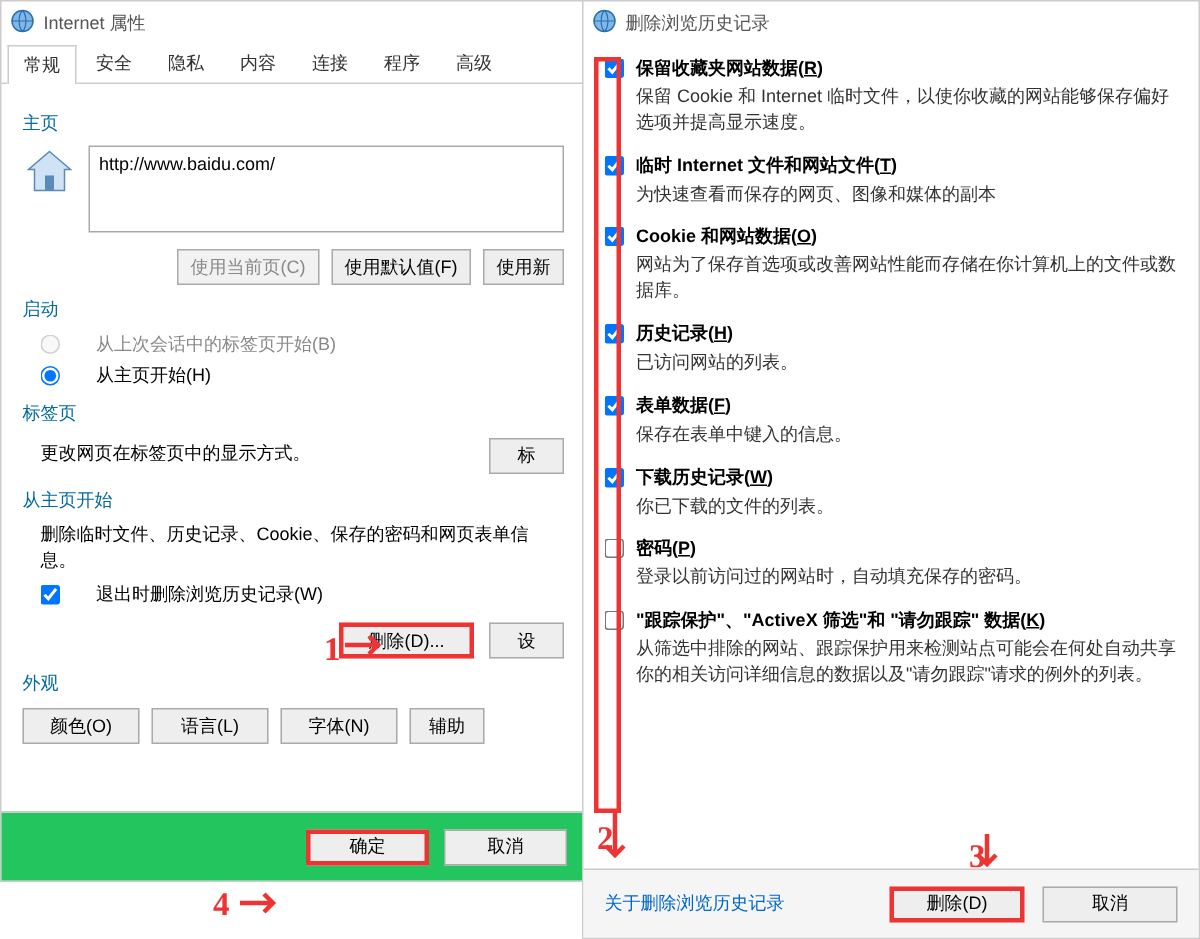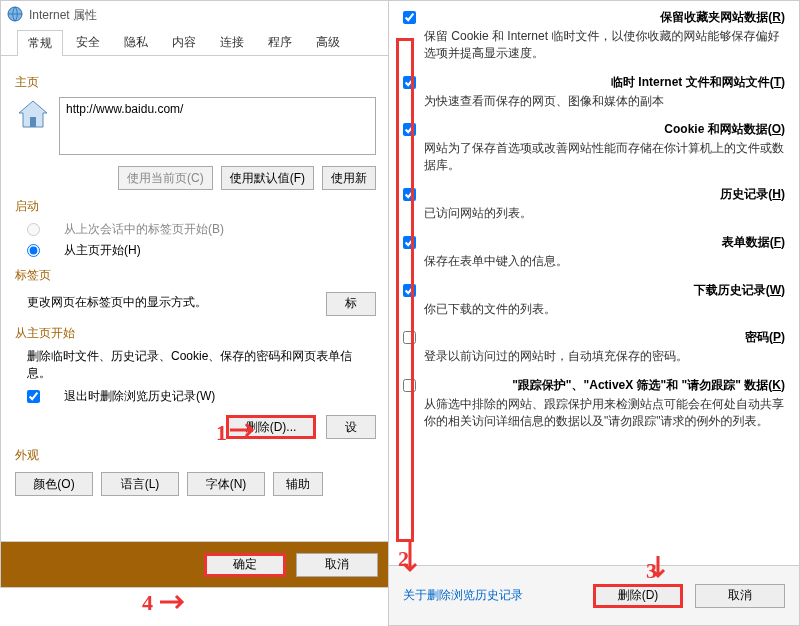--- a/index.html
+++ b/index.html
@@ -28,40 +28,40 @@
   padding: 0 6px;
   gap: 6px;
   font-size: 12px;
   color: #555;
 }
 .titlebar svg { width: 16px; height: 16px; }
 
 .tabs {
   display: flex;
   border-bottom: 1px solid #ccc;
-  padding-left: 16px;
+  padding-left: 4px;
   gap: 2px;
 }
 .tab {
   padding: 4px 10px;
   font-size: 12px;
   border: 1px solid transparent;
   border-bottom: none;
   cursor: pointer;
   color: #333;
 }
 .tab.active {
   border-color: #ccc;
   background: #fff;
   position: relative;
   top: 1px;
 }
 
 .content { padding: 10px 14px 0 14px; }
-.section-label { font-size: 12px; margin: 8px 0 6px 0; color: #a16207; }
+.section-label { font-size: 12px; margin: 8px 0 6px 0; color: #0369a1; }
 
 .homepage-row { display: flex; gap: 8px; align-items: flex-start; }
 .home-icon { width: 36px; height: 36px; flex-shrink: 0; }
 .homepage-right { flex: 1; }
 .homepage-hint { font-size: 12px; margin-bottom: 6px; }
 .url-box {
   width: 100%;
   height: 58px;
   border: 1px solid #aaa;
   padding: 4px 6px;
@@ -97,46 +97,46 @@
 .bottom-bar {
   position: absolute;
   bottom: 0; left: 0; right: 0;
   height: 46px;
   border-top: 1px solid #ccc;
   display: flex;
   align-items: center;
   justify-content: flex-end;
   gap: 10px;
   padding: 0 12px;
-  background: #a16207;
+  background: #22c55e;
 }
 .bottom-bar .btn { min-width: 82px; }
 
 .annot {
   position: absolute;
   color: #e33;
   font-family: "Comic Sans MS", cursive;
   font-size: 22px;
   font-weight: bold;
   pointer-events: none;
 }
 
 
 .del-list { padding: 8px 14px 0 14px; position: relative; }
 .del-item { display: flex; gap: 8px; margin-bottom: 12px; align-items: flex-start; }
 .del-item input[type=checkbox] { margin-top: 2px; flex-shrink: 0; }
 .del-item .del-body { flex: 1; }
-.del-title { font-weight: bold; font-size: 12px; text-align: right; }
+.del-title { font-weight: bold; font-size: 12px; }
 .del-title u { text-decoration: underline; }
 .del-desc { font-size: 12px; color: #333; margin-top: 2px; line-height: 1.4; }
 
 .right-bottom {
   position: absolute;
   bottom: 0; left: 0; right: 0;
-  height: 60px;
+  height: 46px;
   border-top: 1px solid #ccc;
   display: flex;
   align-items: center;
   padding: 0 14px;
   gap: 12px;
   background: #f5f5f5;
 }
 .link { color: #06c; text-decoration: none; font-size: 12px; }
 .spacer { flex: 1; }
 
@@ -225,20 +225,29 @@
     </div>
   </div>
 
   <div class="bottom-bar">
     <button class="btn red-box">确定</button>
     <button class="btn">取消</button>
   </div>
 </div>
 
 <div class="window right-win">
+  <div class="titlebar">
+    <span>
+      <svg viewBox="0 0 16 16">
+          <circle cx="8" cy="8" r="7" fill="#7fb7e8" stroke="#2a6fab"></circle>
+          <path d="M1 8h14M8 1c3 3 3 11 0 14M8 1c-3 3-3 11 0 14" stroke="#2a6fab" fill="none" stroke-width="0.8"></path>
+        </svg>
+    </span>
+    <span>删除浏览历史记录</span>
+  </div>
 
   <div class="del-list" id="del-list">
       <div class="del-item">
         <input type="checkbox" checked="" style="">
         <div class="del-body">
           <div class="del-title">保留收藏夹网站数据(<u>R</u>)</div>
           <div class="del-desc">保留 Cookie 和 Internet 临时文件，以使你收藏的网站能够保存偏好选项并提高显示速度。</div>
         </div>
       </div>
       <div class="del-item">

